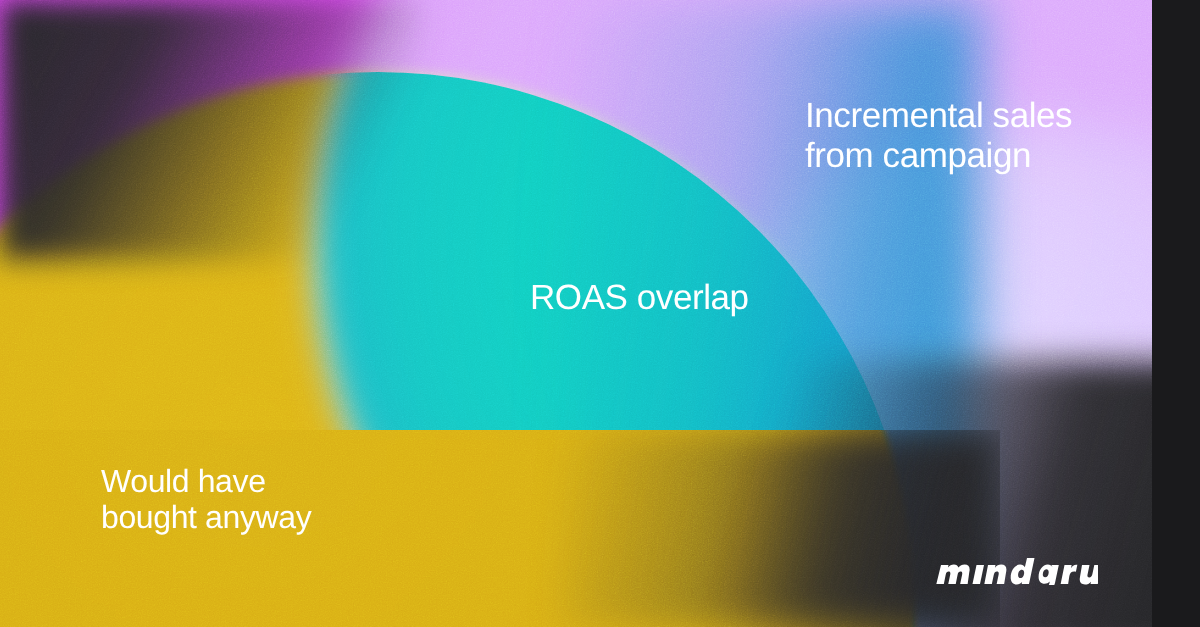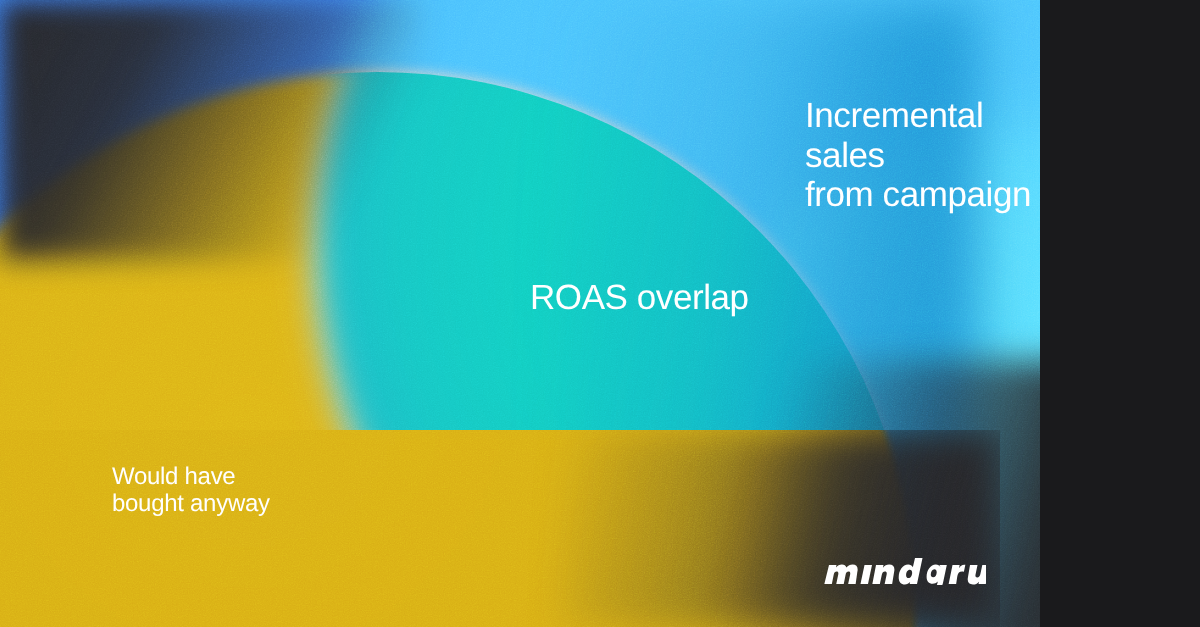--- a/index.html
+++ b/index.html
@@ -4,24 +4,24 @@
 <title>ROAS Overlap Venn Graphic</title>
 <style>
   html, body {
     margin: 0;
     padding: 0;
     background: #1a1a1c;
   }
 
   #stage {
     position: relative;
-    width: 1040px;
+    width: 1152px;
     height: 627px;
     overflow: hidden;
-    background: #3b82f6;
+    background: #d946ef;
     font-family: "Liberation Sans", sans-serif;
     -webkit-font-smoothing: antialiased;
   }
 
   
 
   .art {
     position: absolute;
     inset: 0;
     overflow: hidden;
@@ -224,23 +224,23 @@
   }
 
   #label-roas {
     left: 486px;
     top: 278px;
     font-size: 35px;
     margin-left: 44px;
   }
 
   #label-would {
-    left: 112px;
+    left: 101px;
     top: 463px;
-    font-size: 24px;
+    font-size: 32px;
   }
 
   
   #logo {
     position: absolute;
     right: 54px;
     bottom: 42px;
     height: 28px;
     display: flex;
     align-items: center;

